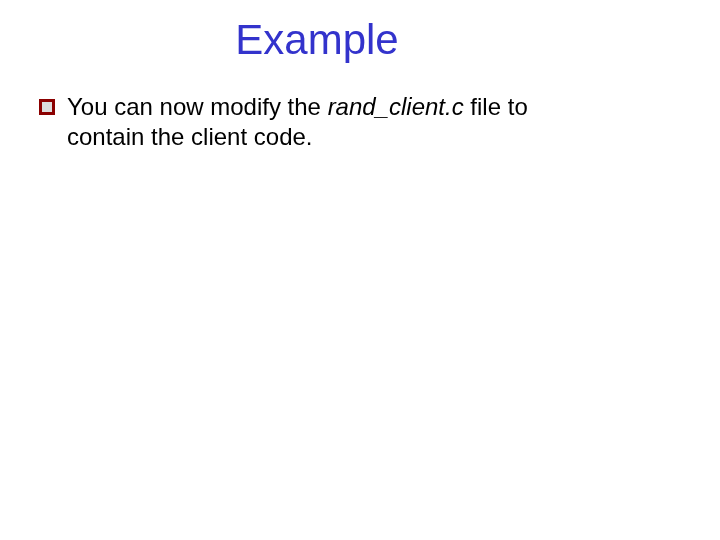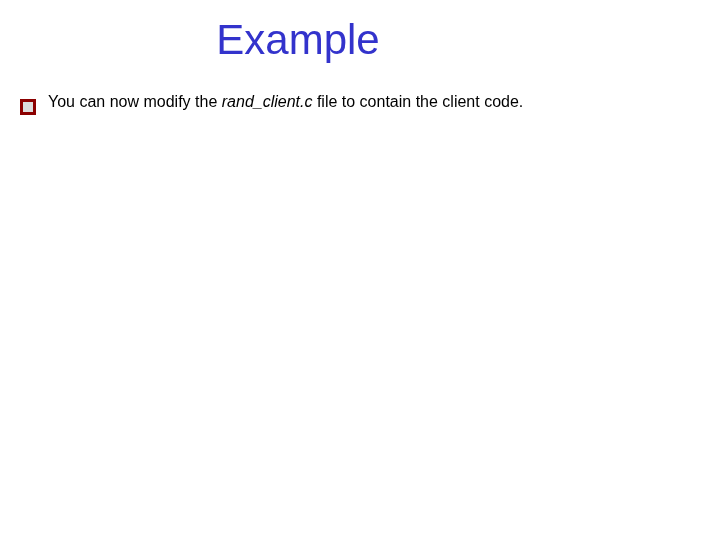--- a/index.html
+++ b/index.html
@@ -9,31 +9,32 @@
     height: 540px;
     background: #ffffff;
     font-family: "Comic Sans MS", "Comic Sans", cursive, sans-serif;
     color: #000000;
   }
   .slide {
     width: 596px;
     height: 540px;
     position: relative;
     box-sizing: border-box;
+    margin-left: 19px;
   }
   .title {
     text-align: center;
     font-size: 42px;
     color: #3333cc;
     padding-top: 16px;
     font-weight: normal;
   }
   .body {
     padding: 28px 32px 0 20px;
-    font-size: 16px;
+    font-size: 24px;
     line-height: 1.25;
     color: #000000;
   }
   .bullet {
     display: flex;
     align-items: flex-start;
     margin-bottom: 4px;
   }
   .bullet-icon {
     flex: 0 0 auto;

